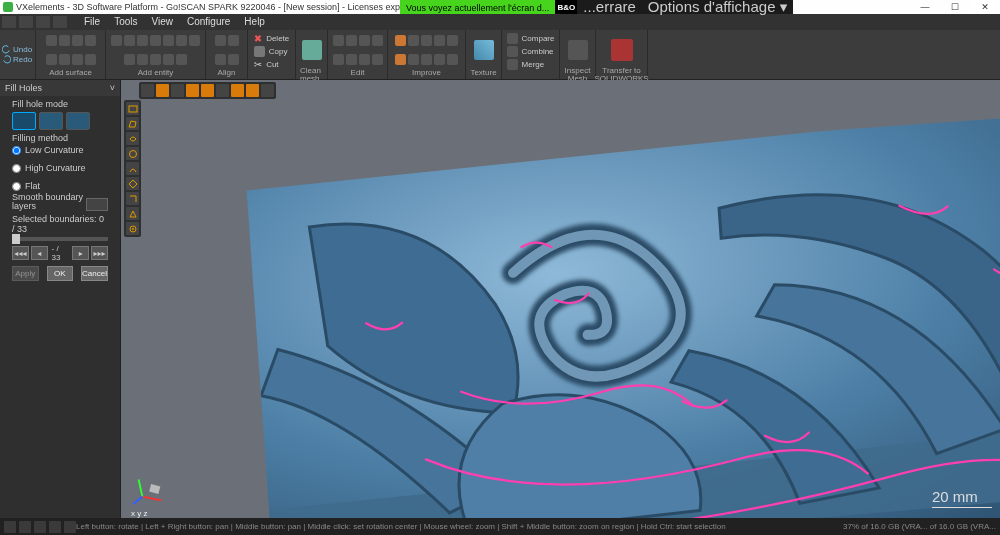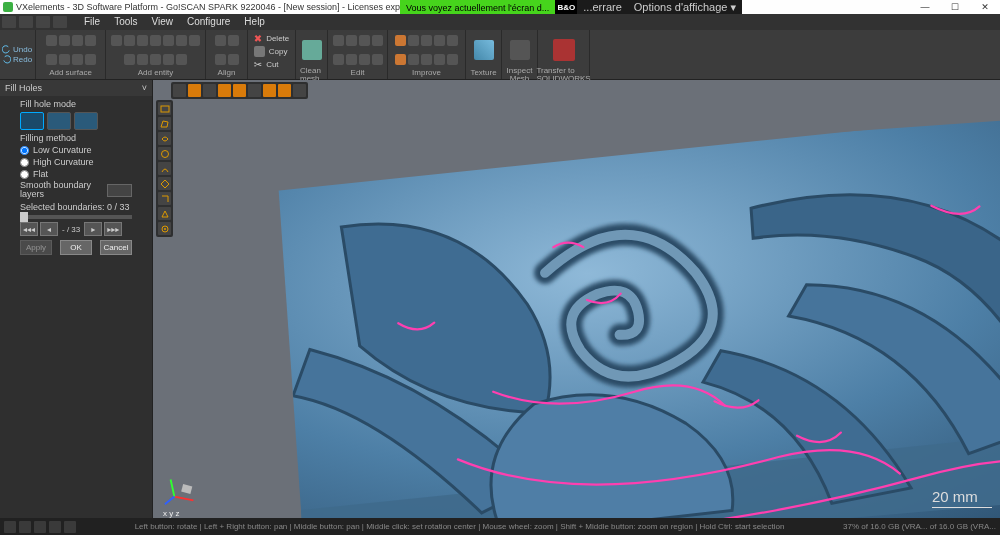--- a/index.html
+++ b/index.html
@@ -6,21 +6,21 @@
   html, body { width: 1000px; height: 535px; overflow: hidden; background: #3a3a3a; color: #ccc; font-size: 10px; }
   
   .titlebar { display:flex; align-items:center; height:14px; background:#fefefe; font-size:9px; color:#333; position:relative;}
   .titlebar .icon { width:10px;height:10px;margin:0 3px;background:#3cb043;border-radius:2px;}
   .titlebar .wincontrols {position:absolute;right:0;top:0;display:flex;gap:0;}
   .titlebar .wincontrols div{width:30px;height:14px;display:flex;align-items:center;justify-content:center;font-size:9px;color:#333;}
   .titlebar .wincontrols div:last-child{color:#333;}
   
   .banner {position:absolute;left:400px;top:0;height:14px;display:flex;align-items:center;}
   .banner .g{background:#46d41c;color:#000;padding:1px 6px;height:14px;line-height:14px;font-size:9px;}
-  .banner .k{background:#1b1b1b;color:#ccc;padding:0 6px;height:14px;line-height:14px;font-size:11px;text-align:center;}
+  .banner .k{background:#1b1b1b;color:#ccc;padding:0 6px;height:14px;line-height:14px;font-size:15px;text-align:center;}
   .banner .logo{background:#000;color:#fff;width:22px;height:14px;display:flex;align-items:center;justify-content:center;font-size:8px;font-weight:bold;}
   
   .menubar{height:16px;background:#323232;display:flex;align-items:center;padding-left:2px;font-size:10px;}
   .menubar .qat{display:flex;gap:3px;margin-right:10px;}
   .menubar .qat div{width:14px;height:12px;background:#444;border-radius:1px;}
   .menubar .mi{padding:0 7px;height:16px;line-height:16px;color:#ddd;cursor:pointer;}
   
   .ribbon{height:50px;background:#3c3c3c;display:flex;border-bottom:1px solid #222;}
   .ribgroup{border-right:1px solid #2a2a2a;display:flex;flex-direction:column;align-items:center;justify-content:space-between;padding:2px 4px;}
   .ribgroup .icons{display:flex;flex-wrap:wrap;gap:2px;align-items:center;justify-content:center;height:38px;}
@@ -30,30 +30,30 @@
   .ribtxt{font-size:8px;color:#ccc;margin-left:2px;white-space:nowrap;}
   .ribitem{display:flex;align-items:center;gap:2px;height:12px;}
   .ribcol{display:flex;flex-direction:column;gap:1px;justify-content:center;}
   
   .undoredo{width:36px;border-right:1px solid #2a2a2a;display:flex;flex-direction:column;justify-content:center;gap:1px;padding:2px;}
   .undoredo div{font-size:8px;color:#8bd;display:flex;align-items:center;gap:2px;}
   .undoredo svg{width:9px;height:9px;}
   
   .main{display:flex;height:438px;}
   
-  .panel{width:153px;background:#2f2f2f;border-right:1px solid #222;font-size:9px;color:#ccc;padding:0;}
+  .panel{width:121px;background:#2f2f2f;border-right:1px solid #222;font-size:9px;color:#ccc;padding:0;}
   .panel .hdr{background:#383838;padding:3px 5px;font-size:9px;display:flex;justify-content:space-between;align-items:center;}
-  .panel .sec{padding:3px 20px;}
+  .panel .sec{padding:3px 12px;}
   .modebtns{display:flex;gap:3px;margin:3px 0;}
   .modebtn{width:24px;height:18px;background:#1a4a6a;border:1px solid #0af;border-radius:2px;}
   .modebtn.alt{background:#2a5a7a;border-color:#555;}
-  .radiog{display:flex;flex-direction:column;gap:2px;margin:2px 0;}
+  .radiog{display:flex;flex-direction:column;gap:8px;margin:2px 0;}
   .radiog label{display:flex;align-items:center;gap:4px;font-size:9px;}
   .radiog input{width:9px;height:9px;}
-  .panel .row{display:flex;align-items:center;justify-content:space-between;margin:2px 0;}
+  .panel .row{display:flex;align-items:flex-end;justify-content:space-between;margin:2px 0;}
   .spin{width:28px;height:13px;background:#444;border:1px solid #666;}
   .slider{width:100%;height:4px;background:#555;position:relative;margin:3px 0;}
   .slider .thumb{position:absolute;left:0;top:-3px;width:8px;height:10px;background:#ccc;}
   .navrow{display:flex;gap:2px;align-items:center;margin:3px 0;}
   .navbtn{width:18px;height:14px;background:#555;border:1px solid #777;display:flex;align-items:center;justify-content:center;font-size:8px;}
   .navtxt{font-size:8px;padding:0 2px;}
   .actrow{display:flex;gap:8px;margin-top:4px;}
   .actbtn{flex:1;height:15px;background:#666;border:1px solid #888;font-size:8px;display:flex;align-items:center;justify-content:center;color:#eee;}
   .actbtn.dis{opacity:.5;}
   
@@ -210,31 +210,48 @@
         <div class="ico sm"></div>
     </div>
     <div class="lbl">Improve</div>
   </div>
   <div class="ribgroup" style="width:36px">
     <div class="icons">
         <div class="ico" style="width:20px;height:20px;background:linear-gradient(45deg,#48a,#7bd)"></div>
       </div>
     <div class="lbl">Texture</div>
   </div>
+  <div class="ribgroup" style="width:58px">
+    <div class="ribcol" style="align-items:flex-start">
+      <div class="ribitem">
+          <div class="ico sm"></div>
+          <span class="ribtxt">Compare</span>
+        </div>
+      <div class="ribitem">
+          <div class="ico sm"></div>
+          <span class="ribtxt">Combine</span>
+        </div>
+      <div class="ribitem">
+          <div class="ico sm"></div>
+          <span class="ribtxt">Merge</span>
+        </div>
+    </div>
+    <div class="lbl"></div>
+  </div>
   <div class="ribgroup" style="width:36px">
     <div class="icons">
         <div class="ico" style="width:20px;height:20px"></div>
       </div>
     <div class="lbl" style="text-align:center;line-height:1">Inspect Mesh</div>
   </div>
   <div class="ribgroup" style="width:52px">
     <div class="icons">
         <div class="ico" style="width:22px;height:22px;background:#a33"></div>
       </div>
-    <div class="lbl" style="line-height:1">Transfer to SOLIDWORKS</div>
+    <div class="lbl" style="text-align:center;line-height:1">Transfer to SOLIDWORKS</div>
   </div>
 </div>
 
 <div class="main">
 
   <div class="panel">
     <div class="hdr">
       <span>Fill Holes</span>
       <span>˅</span>
     </div>
@@ -406,15 +423,15 @@
 </div>
 
 <div class="status">
   <div class="sicons">
     <div></div>
     <div></div>
     <div></div>
     <div></div>
     <div></div>
   </div>
-  <span style="flex:1;text-align:center;overflow:hidden;white-space:nowrap">Left button: rotate | Left + Right button: pan | Middle button: pan | Middle click: set rotation center | Mouse wheel: zoom | Shift + Middle button: zoom on region | Hold Ctrl: start selection</span>
+  <span style="flex:1;overflow:hidden;white-space:nowrap">Left button: rotate | Left + Right button: pan | Middle button: pan | Middle click: set rotation center | Mouse wheel: zoom | Shift + Middle button: zoom on region | Hold Ctrl: start selection</span>
   <span>37% of 16.0 GB (VRA...  of 16.0 GB (VRA...</span>
 </div>
 
 </body></html>

